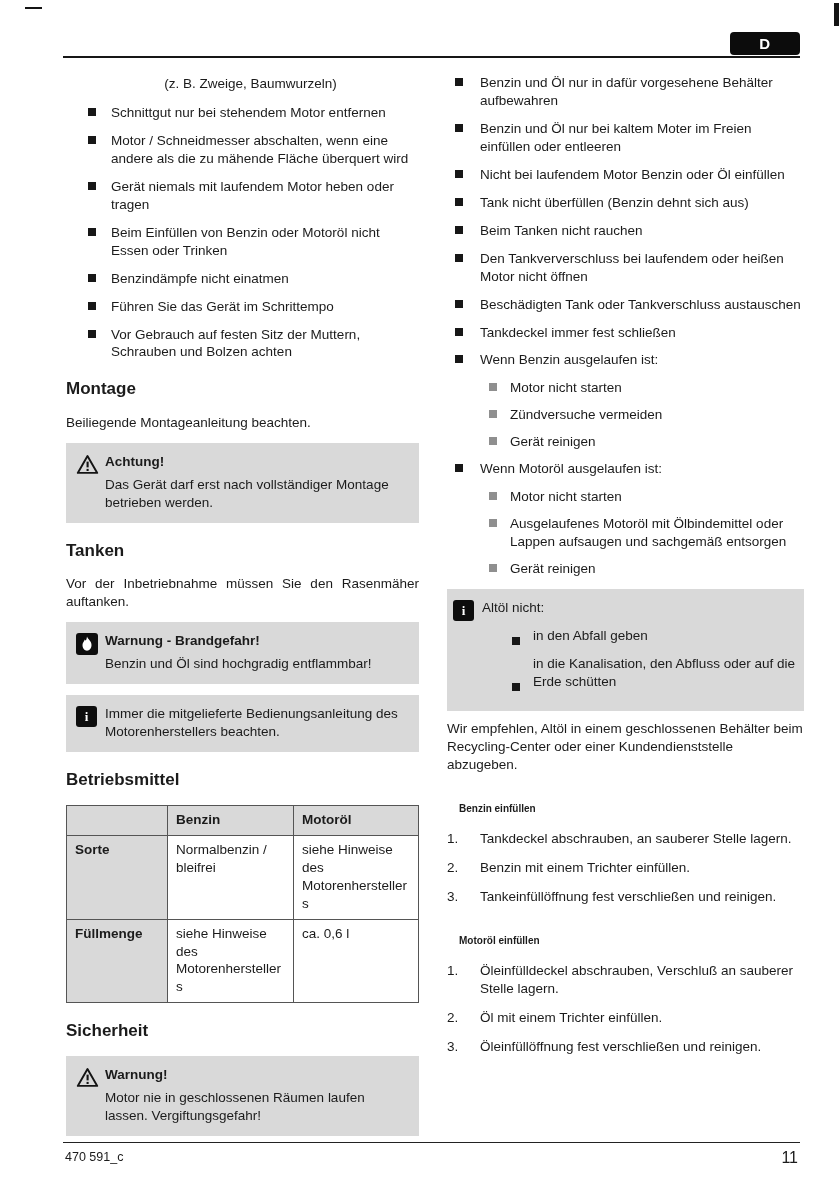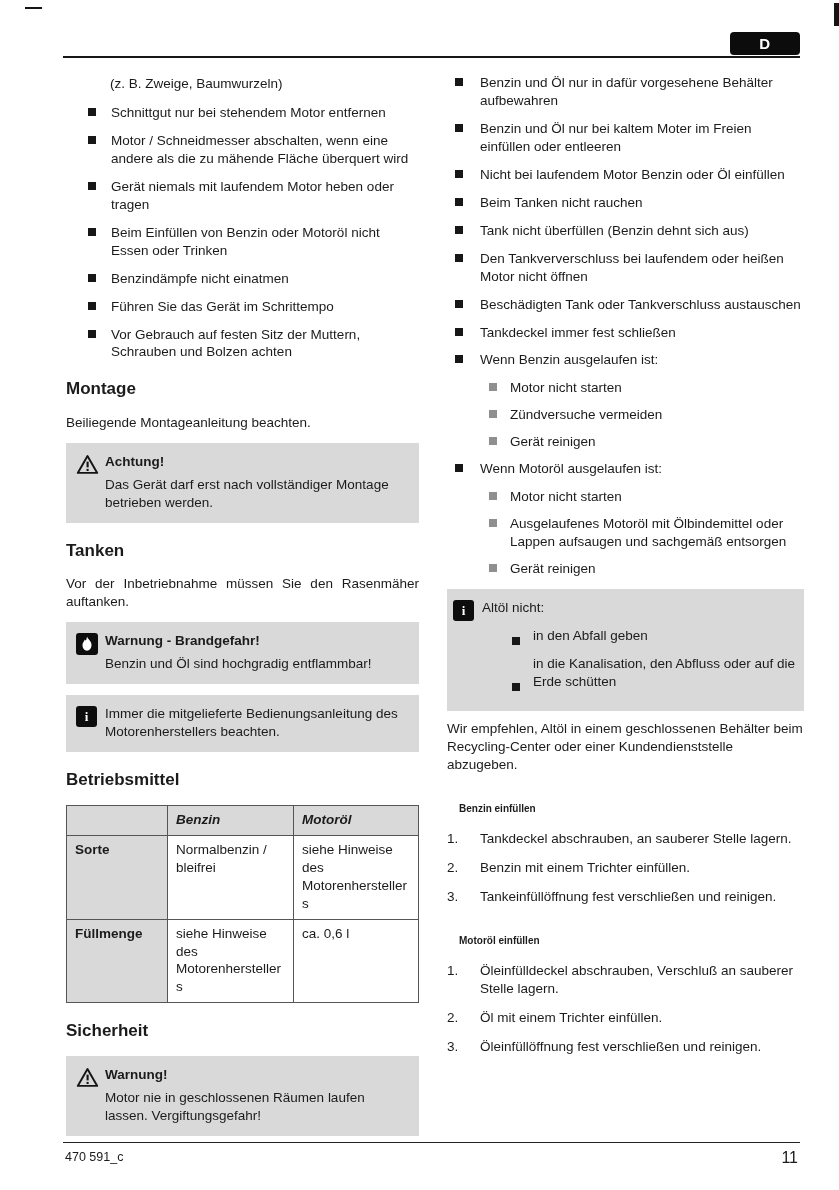--- a/index.html
+++ b/index.html
@@ -10,21 +10,21 @@
   .artifact{position:absolute;background:#141414;}
   .artifact-dash{left:25px;top:7px;width:17px;height:2px;}
   .artifact-corner{right:0;top:3px;width:5px;height:23px;}
   .top-rule{position:absolute;left:63px;right:39px;top:56px;border-top:2px solid #161616;}
   .lang-badge{position:absolute;top:32px;right:39px;width:70px;height:23px;background:#0c0c0c;
     color:#fff;border-radius:4px;display:flex;align-items:center;justify-content:center;
     font-weight:700;font-size:15px;letter-spacing:.5px;}
   .col{position:absolute;top:74px;}
   .col-left{left:66px;width:353px;}
   .col-right{left:447px;width:357px;}
-  .continuation{margin:1px 0 11px 44px;}
+  .continuation{margin:1px 0 11px 16px;text-align:center;}
   .bullet{display:flex;margin-bottom:10px;}
   .sq{flex:none;width:8px;height:8px;background:#171717;margin-top:4px;}
   .col-left > .bullet > .sq{margin-left:22px;margin-right:15px;}
   .col-right .bullet > .sq{margin-left:8px;margin-right:17px;}
   .bt{flex:1;}
   .subwrap{margin-top:9px;}
   .subbullet{display:flex;margin-bottom:9px;}
   .subbullet .sq{background:#8f8f8f;margin-left:42px;margin-right:13px;}
   h2.sec{font-size:17px;margin:17px 0 13px;font-weight:700;}
   h3.sub-sec{font-size:10px;margin:28px 12px 15px;font-weight:700;}
@@ -42,21 +42,21 @@
   .box.altoel{padding-left:6px;}
   .box.altoel .bullet{margin:10px 0 9px;align-items:flex-end;}
   .box.altoel .bullet .sq{margin-left:30px;margin-right:13px;background:#171717;}
   table.specs{border-collapse:collapse;width:100%;margin:4px 0 2px;table-layout:fixed;}
   .specs col.c1{width:101px;}
   .specs col.c2{width:126px;}
   .specs th,.specs td{border:1px solid #555;padding:5px 8px 6px;text-align:left;vertical-align:top;
     font-weight:400;overflow-wrap:break-word;}
   .specs .shade{background:#d9d9d9;}
   .specs .b{font-weight:700;}
-  .specs th{height:27px;font-style:italic;}
+  .specs th{height:27px;}
   .step{display:flex;margin-bottom:11px;}
   .step .num{flex:none;width:33px;}
   .footer-rule{position:absolute;left:63px;right:39px;top:1142px;border-top:1.5px solid #222;}
   .footer-left{position:absolute;left:65px;top:1149px;font-size:12.5px;}
   .footer-right{position:absolute;right:41px;top:1147px;font-size:16px;}
 </style>
 </head>
 <body>
 
 <div class="page">
@@ -194,25 +194,25 @@
     <div class="bullet">
       <span class="sq"></span>
       <span class="bt">Benzin und Öl nur bei kaltem Moter im Freien einfüllen oder entleeren</span>
     </div>
     <div class="bullet">
       <span class="sq"></span>
       <span class="bt">Nicht bei laufendem Motor Benzin oder Öl einfüllen</span>
     </div>
     <div class="bullet">
       <span class="sq"></span>
+      <span class="bt">Tank nicht überfüllen (Benzin dehnt sich aus)</span>
+    </div>
+    <div class="bullet">
+      <span class="sq"></span>
       <span class="bt">Beim Tanken nicht rauchen</span>
-    </div>
-    <div class="bullet">
-      <span class="sq"></span>
-      <span class="bt">Tank nicht überfüllen (Benzin dehnt sich aus)</span>
     </div>
     <div class="bullet">
       <span class="sq"></span>
       <span class="bt">Den Tankververschluss bei laufendem oder heißen Motor nicht öffnen</span>
     </div>
     <div class="bullet">
       <span class="sq"></span>
       <span class="bt">Beschädigten Tank oder Tankverschluss austauschen</span>
     </div>
     <div class="bullet">

